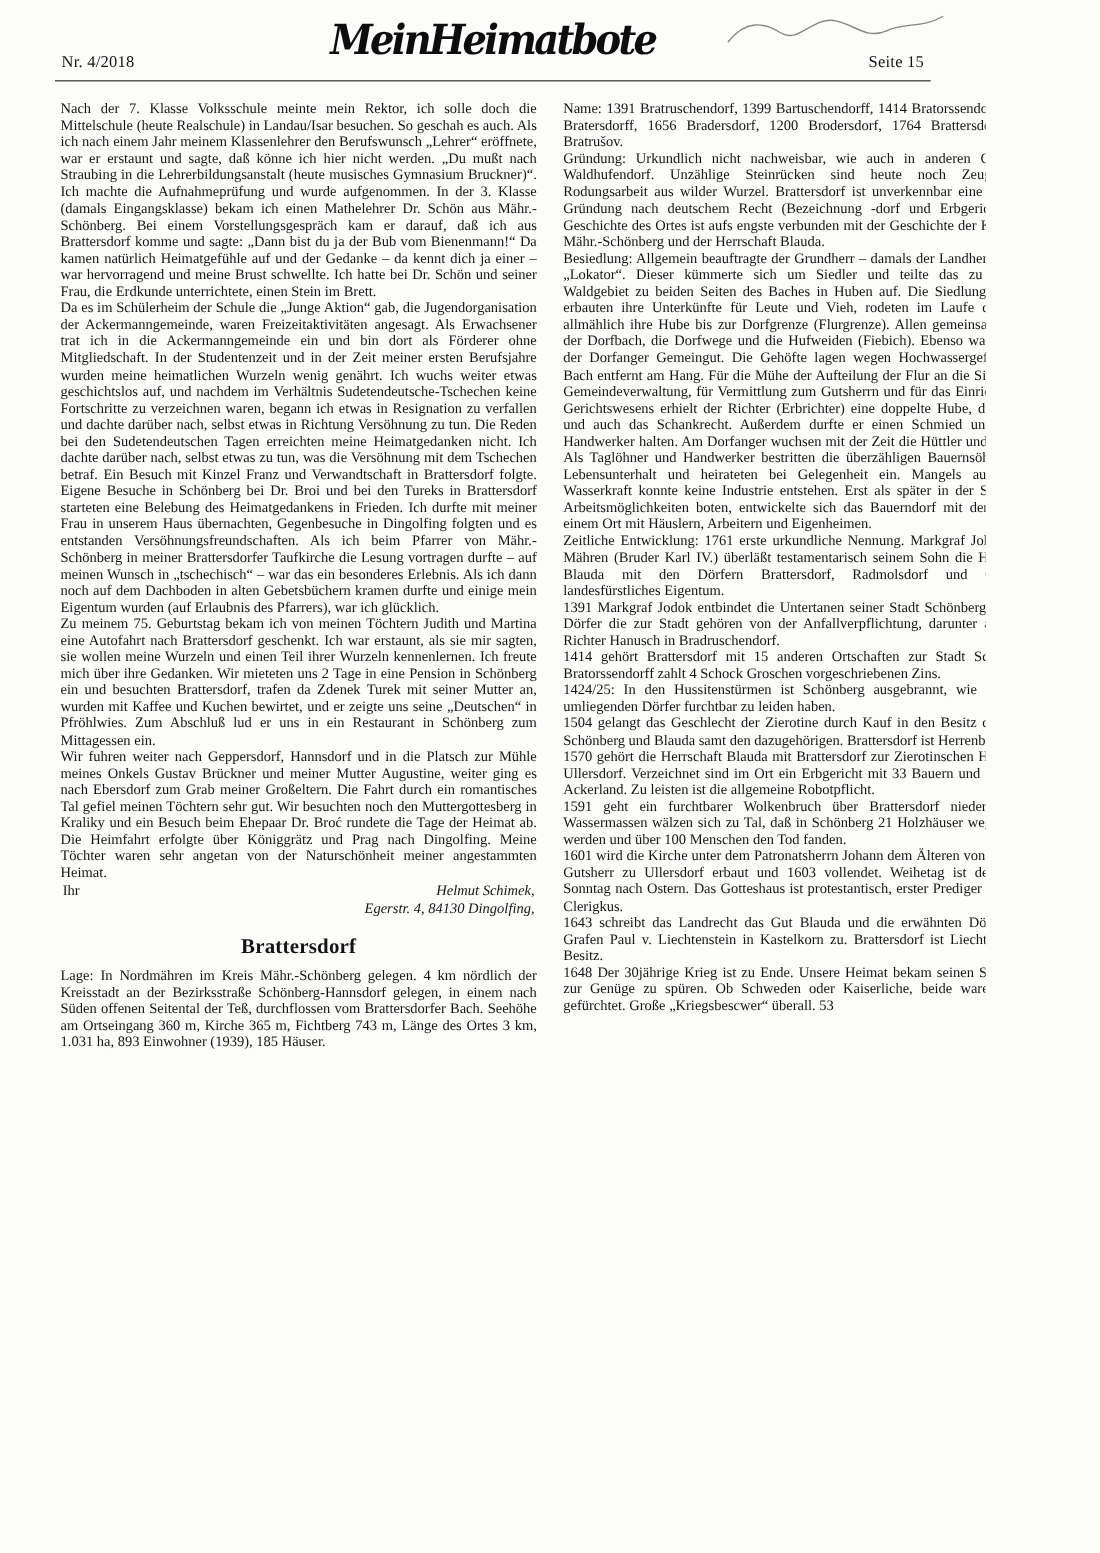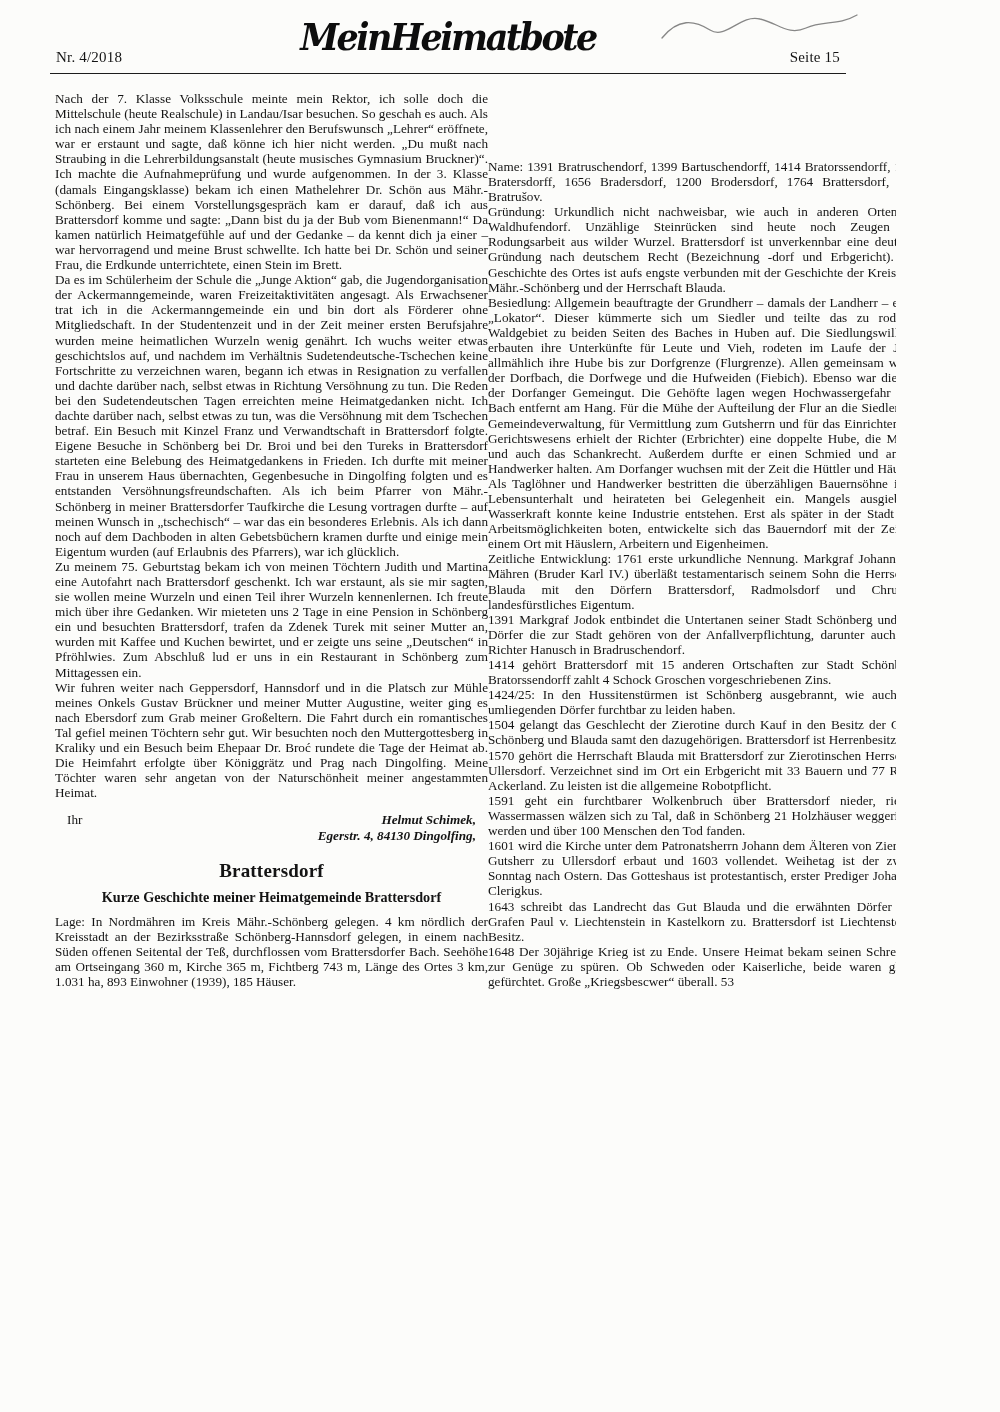--- a/index.html
+++ b/index.html
@@ -22,34 +22,34 @@
   .masthead {
     position: absolute; left: 50%; top: 16px; transform: translateX(-50%) scaleY(1.08);
     font-family: "DejaVu Serif", serif;
     font-weight: 700; font-style: italic;
     font-size: 35px; letter-spacing: -2.5px; white-space: nowrap;
     color: #0d0d0d;
   }
   .flourish { position: absolute; right: -14px; top: 6px; opacity: .65; }
 
   
-  .columns { display: flex; padding: 17px 55px 0 55px; align-items: flex-end; }
+  .columns { display: flex; gap: 24px; padding: 17px 55px 0 55px; }
   .col {
     width: 433px; flex: 0 0 433px;
     font-size: 13.2px; line-height: 15.1px;
     text-align: justify;
     hyphens: auto; overflow-wrap: break-word;
   }
   .col p.para { margin: 0; }
 
   
-  .sig-wrap { position: relative; margin: 12px; }
+  .sig-wrap { position: relative; margin: 2px; }
   .sig-pre { position: absolute; left: 0; top: 0; font-style: normal; }
   .sig { text-align: right; font-style: italic; }
-  .sig p.sig-line { margin: 0; font-weight: bold; }
+  .sig p.sig-line { margin: 0; }
 
   
   .article-title {
     font-size: 19px; font-weight: 700; text-align: center;
     margin: 17px 0 7px 0; line-height: 22px; letter-spacing: .2px;
   }
   .article-subtitle {
     font-size: 14.2px; font-weight: 700; text-align: center;
     margin: 0 0 8px 0; line-height: 17px;
   }
@@ -81,21 +81,20 @@
 
       <div class="sig-wrap">
         <span class="sig-pre">Ihr</span>
         <div class="sig">
             <p class="sig-line">Helmut Schimek,</p>
             <p class="sig-line">Egerstr. 4, 84130 Dingolfing,</p>
           </div>
       </div>
 
       <div class="article-title">Brattersdorf</div>
-      <div class="article-subtitle">Kurze Geschichte meiner Heimatgemeinde Brattersdorf</div>
       <div>
           <p class="para">Lage: In Nordmähren im Kreis Mähr.-Schönberg gelegen. 4 km nördlich der Kreisstadt an der Bezirksstraße Schönberg-Hannsdorf gelegen, in einem nach Süden offenen Seitental der Teß, durchflossen vom Brattersdorfer Bach. Seehöhe am Ortseingang 360 m, Kirche 365 m, Fichtberg 743 m, Länge des Ortes 3 km, 1.031 ha, 893 Einwohner (1939), 185 Häuser.</p>
         </div>
     </div>
 
     <div class="col">
       <div>
           <p class="para">Name: 1391 Bratruschendorf, 1399 Bartuschendorff, 1414 Bratorssendorff, 1609 Bratersdorff, 1656 Bradersdorf, 1200 Brodersdorf, 1764 Brattersdorf, jetzt Bratrušov.</p>
           <p class="para">Gründung: Urkundlich nicht nachweisbar, wie auch in anderen Orten als Waldhufendorf. Unzählige Steinrücken sind heute noch Zeugen der Rodungsarbeit aus wilder Wurzel. Brattersdorf ist unverkennbar eine deutsche Gründung nach deutschem Recht (Bezeichnung -dorf und Erbgericht). Die Geschichte des Ortes ist aufs engste verbunden mit der Geschichte der Kreisstadt Mähr.-Schönberg und der Herrschaft Blauda.</p>
           <p class="para">Besiedlung: Allgemein beauftragte der Grundherr – damals der Landherr – einen „Lokator“. Dieser kümmerte sich um Siedler und teilte das zu rodende Waldgebiet zu beiden Seiten des Baches in Huben auf. Die Siedlungswilligen erbauten ihre Unterkünfte für Leute und Vieh, rodeten im Laufe der Jahre allmählich ihre Hube bis zur Dorfgrenze (Flurgrenze). Allen gemeinsam waren der Dorfbach, die Dorfwege und die Hufweiden (Fiebich). Ebenso war die Au, der Dorfanger Gemeingut. Die Gehöfte lagen wegen Hochwassergefahr vom Bach entfernt am Hang. Für die Mühe der Aufteilung der Flur an die Siedler, für Gemeindeverwaltung, für Vermittlung zum Gutsherrn und für das Einrichten des Gerichtswesens erhielt der Richter (Erbrichter) eine doppelte Hube, die Mühle und auch das Schankrecht. Außerdem durfte er einen Schmied und andere Handwerker halten. Am Dorfanger wuchsen mit der Zeit die Hüttler und Häusler. Als Taglöhner und Handwerker bestritten die überzähligen Bauernsöhne ihren Lebensunterhalt und heirateten bei Gelegenheit ein. Mangels ausgiebiger Wasserkraft konnte keine Industrie entstehen. Erst als später in der Stadt sich Arbeitsmöglichkeiten boten, entwickelte sich das Bauerndorf mit der Zeit zu einem Ort mit Häuslern, Arbeitern und Eigenheimen.</p>

